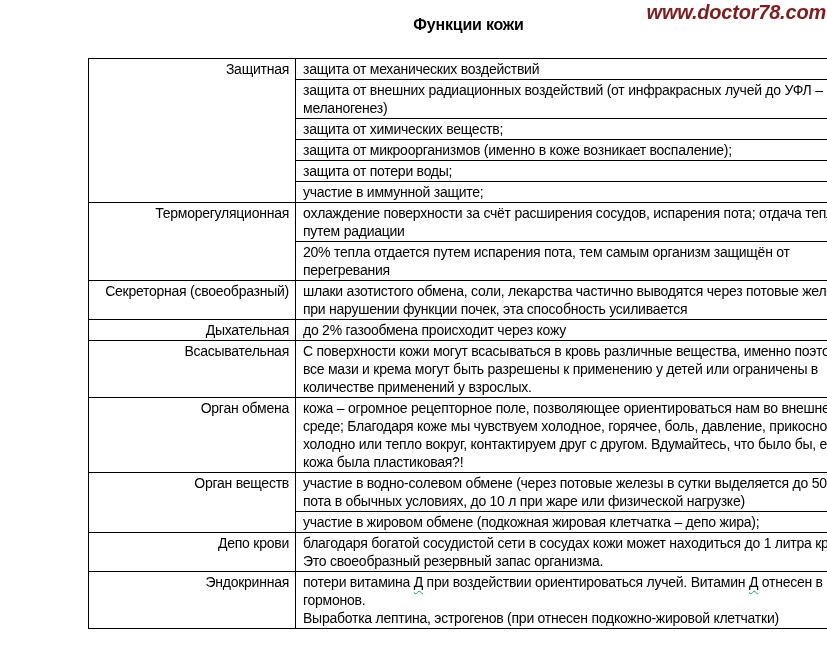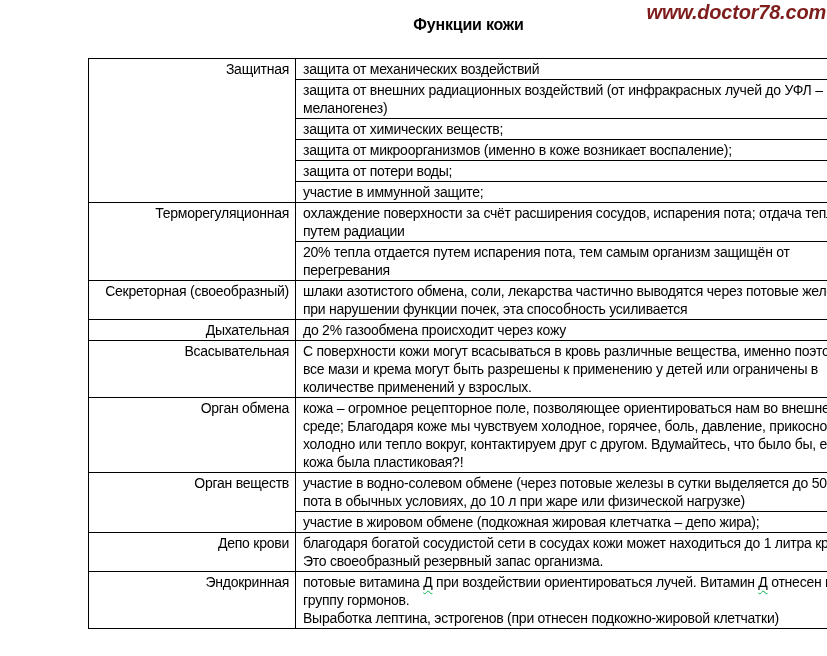--- a/index.html
+++ b/index.html
@@ -142,20 +142,20 @@
     </tr>
 
     <tr>
       <td class="fn-col">Депо крови</td>
       <td class="detail-col">благодаря богатой сосудистой сети в сосудах кожи может находиться до 1 литра крови! Это своеобразный резервный запас организма.</td>
     </tr>
 
     <tr>
       <td class="fn-col">Эндокринная</td>
       <td class="detail-col">
-        <div><span>потовые витамина </span><span class="squiggle">Д</span><span> при воздействии ориентироваться лучей. Витамин </span><span class="squiggle">Д</span><span> отнесен в группу гормонов.</span></div>
+        <div><span>потери витамина </span><span class="squiggle">Д</span><span> при воздействии ориентироваться лучей. Витамин </span><span class="squiggle">Д</span><span> отнесен в группу гормонов.</span></div>
         <div>Выработка лептина, эстрогенов (при отнесен подкожно-жировой клетчатки)</div>
       </td>
     </tr>
   </tbody>
     </table>
 
 </div>
 
 </body></html>

